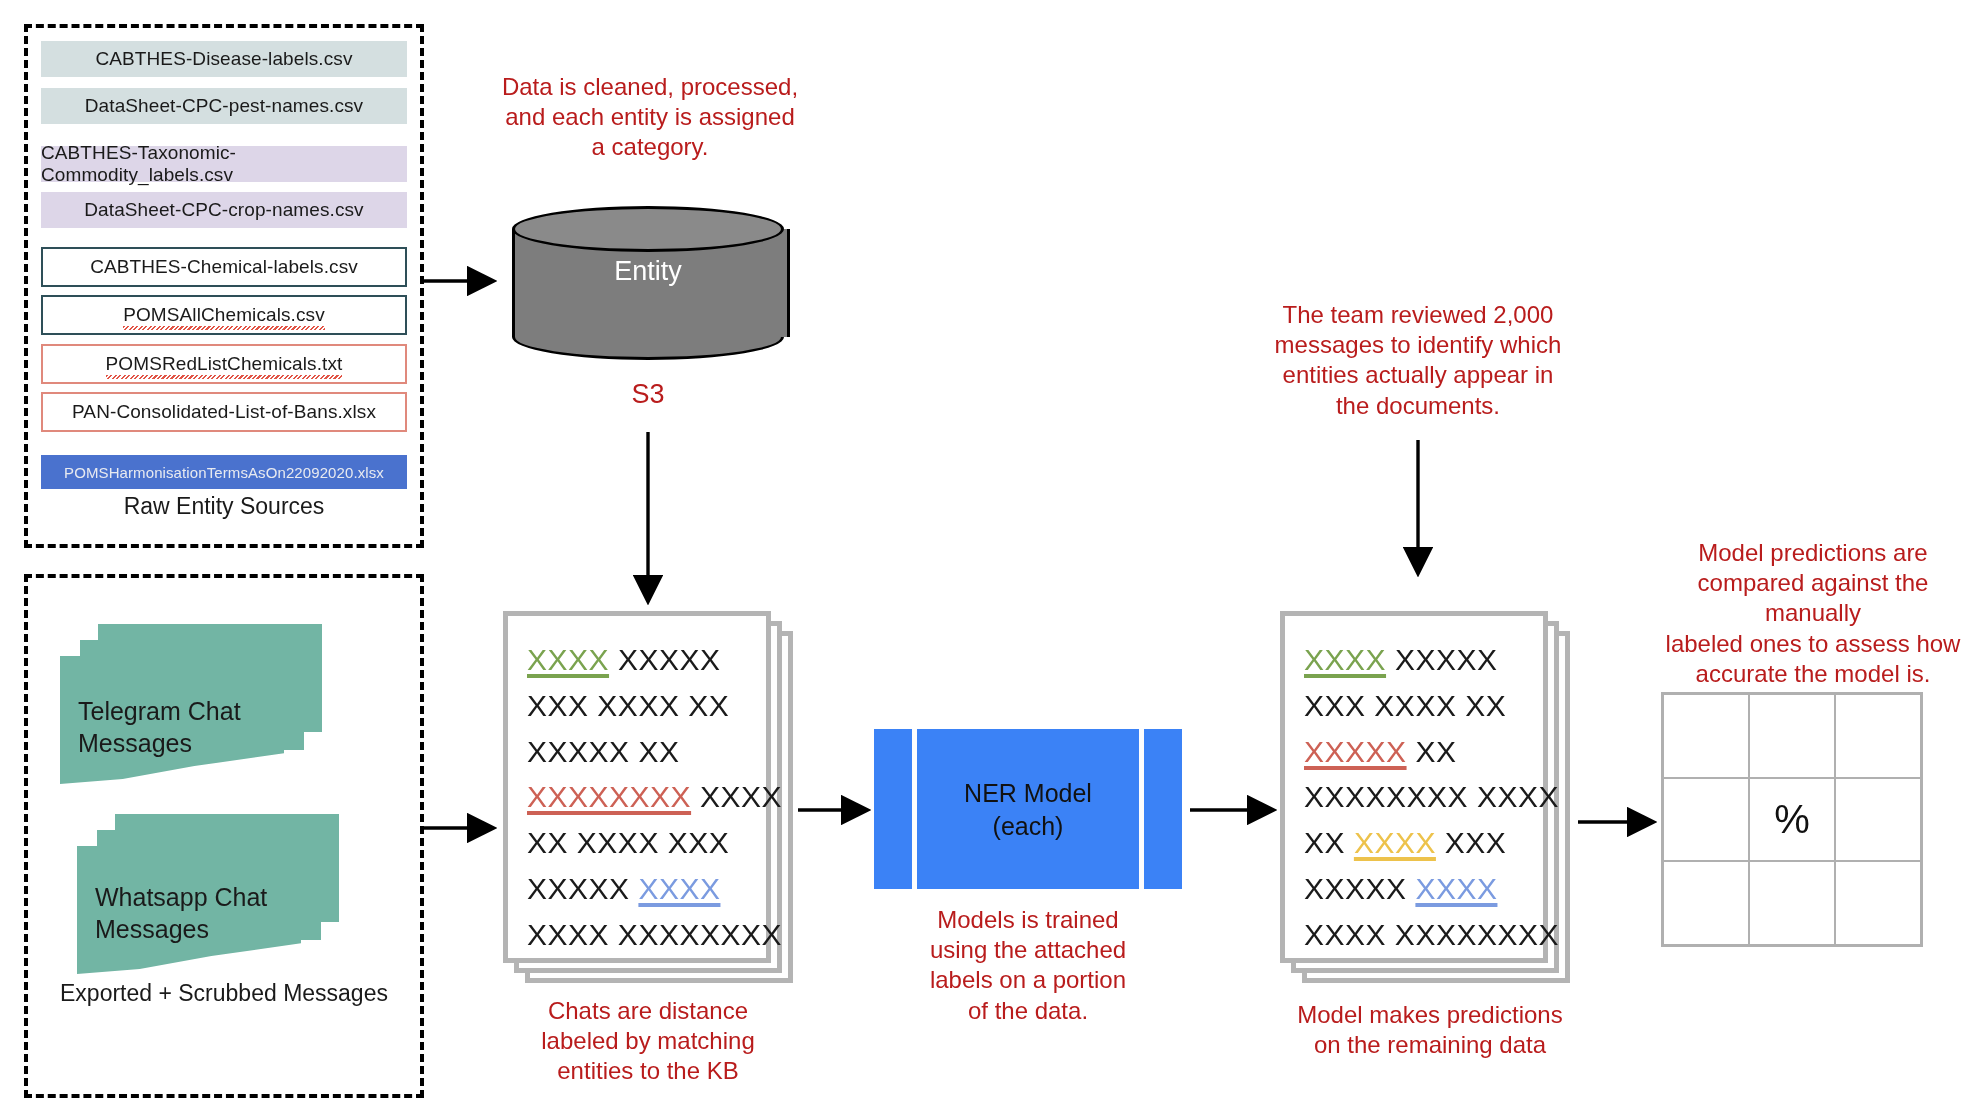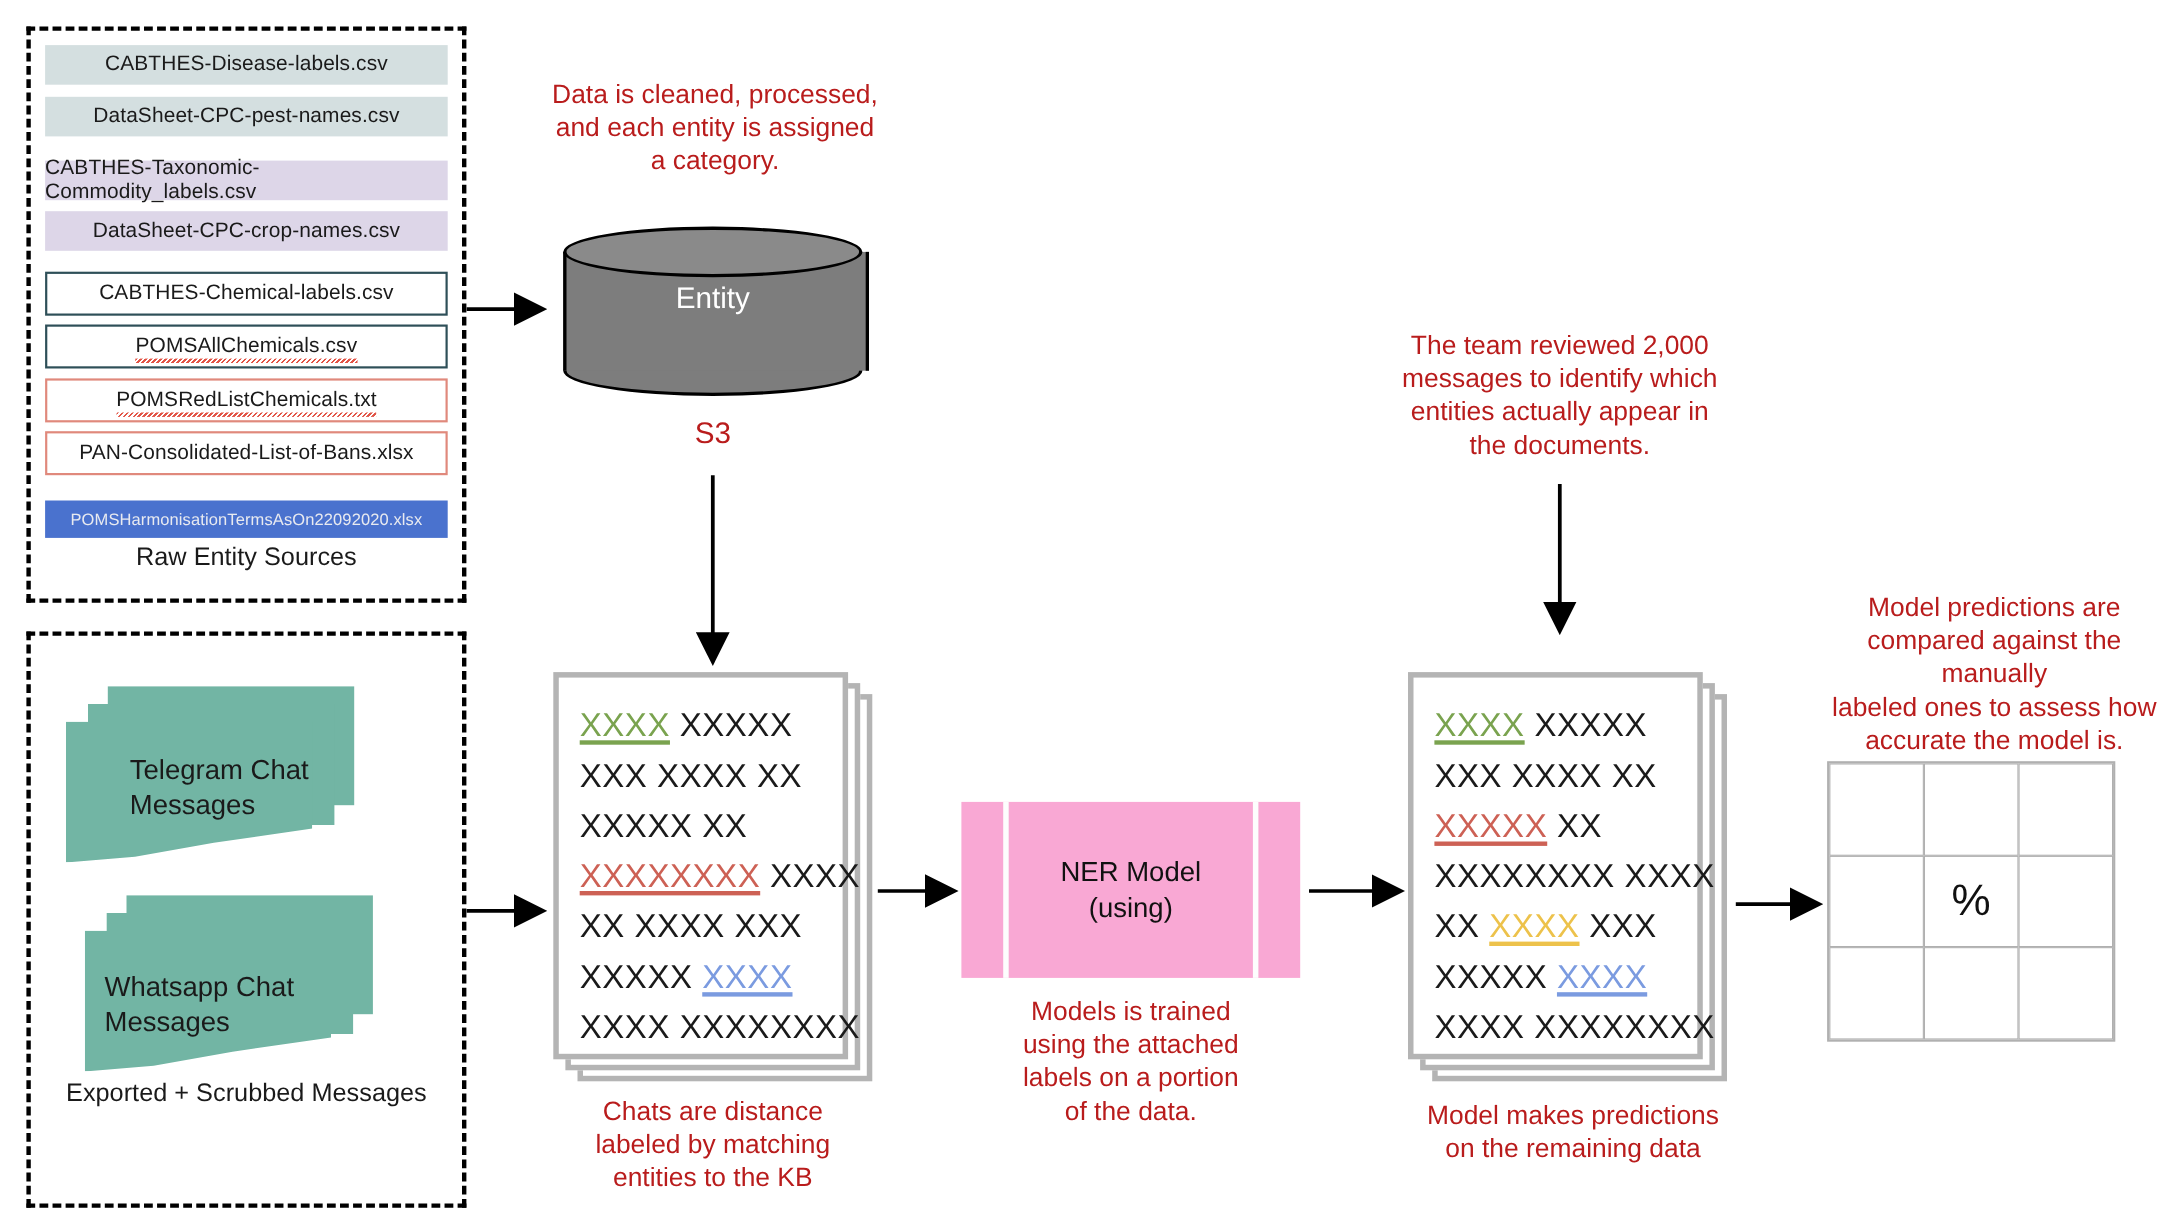--- a/index.html
+++ b/index.html
@@ -44,21 +44,21 @@
   .doclines{position:absolute;font-size:30px;line-height:1.26;letter-spacing:.5px;
             font-family:"Liberation Sans","DejaVu Sans",sans-serif;white-space:nowrap;}
   .doclines div{margin-bottom:8px;}
   .ent{text-decoration:underline;text-decoration-thickness:4px;text-underline-offset:4px;}
   .e-green{color:#7aa34f;}
   .e-red{color:#cd6155;}
   .e-blue{color:#7b9be0;}
   .e-yellow{color:#edc24b;}
 
   
-  .modelbox{position:absolute;background:#f9a8d4;}
+  .modelbox{position:absolute;background:#3b82f6;}
   .modeldiv{position:absolute;background:#fdfdfd;width:5px;top:0;bottom:0;}
   .modellabel{position:absolute;width:100%;text-align:center;font-size:25px;line-height:1.3;color:#111;}
 
   
   .matrix{position:absolute;display:grid;grid-template-columns:repeat(3,1fr);
           grid-template-rows:repeat(3,1fr);border:2px solid #b0b0b0;box-sizing:border-box;background:#fff;}
   .mcell{border:1.5px solid #b0b0b0;box-sizing:border-box;display:flex;align-items:center;
          justify-content:center;font-size:40px;color:#111;}
 
   
@@ -119,21 +119,21 @@
   <span>POMSHarmonisationTermsAsOn22092020.xlsx</span>
 </div>
 <div class="grp-label" style="left:41px;top:493px;width:366px;">Raw Entity Sources</div>
 
 <div class="dashed" style="left:24px;top:574px;width:400px;height:524px;"></div>
 
 <div class="msgstack" style="left:60px;top:624px;width:300px;height:180px;">
   <div class="msgsheet" style="left:38px;top:0px;width:224px;height:108px;"></div>
   <div class="msgsheet" style="left:20px;top:16px;width:224px;height:110px;"></div>
   <div class="msgsheet" style="left:0px;top:32px;width:224px;height:128px;clip-path:polygon(0 0,100% 0,100% 76%,60% 86%,28% 96%,0 100%);"></div>
-  <div class="msgtext" style="left:18px;top:61px;width:200px;margin-left:40px;">
+  <div class="msgtext" style="left:18px;top:72px;width:200px;">
     <div>Telegram Chat</div>
     <div>Messages</div>
   </div>
 </div>
 
 <div class="msgstack" style="left:60px;top:814px;width:300px;height:180px;margin-left:17px;">
   <div class="msgsheet" style="left:38px;top:0px;width:224px;height:108px;"></div>
   <div class="msgsheet" style="left:20px;top:16px;width:224px;height:110px;"></div>
   <div class="msgsheet" style="left:0px;top:32px;width:224px;height:128px;clip-path:polygon(0 0,100% 0,100% 76%,60% 86%,28% 96%,0 100%);"></div>
   <div class="msgtext" style="left:18px;top:68px;width:200px;">
@@ -178,21 +178,21 @@
   <div>Chats are distance</div>
   <div>labeled by matching</div>
   <div>entities to the KB</div>
 </div>
 
 <div class="modelbox" style="left:874px;top:729px;width:308px;height:160px;">
   <div class="modeldiv" style="left:38px;"></div>
   <div class="modeldiv" style="left:265px;"></div>
   <div class="modellabel" style="top:48px;">
     <div>NER Model</div>
-    <div>(using)</div>
+    <div>(each)</div>
   </div>
 </div>
 <div class="caption" style="left:878px;top:905px;width:300px;">
   <div>Models is trained</div>
   <div>using the attached</div>
   <div>labels on a portion</div>
   <div>of the data.</div>
 </div>
 
 <div class="caption" style="left:1268px;top:300px;width:300px;">

